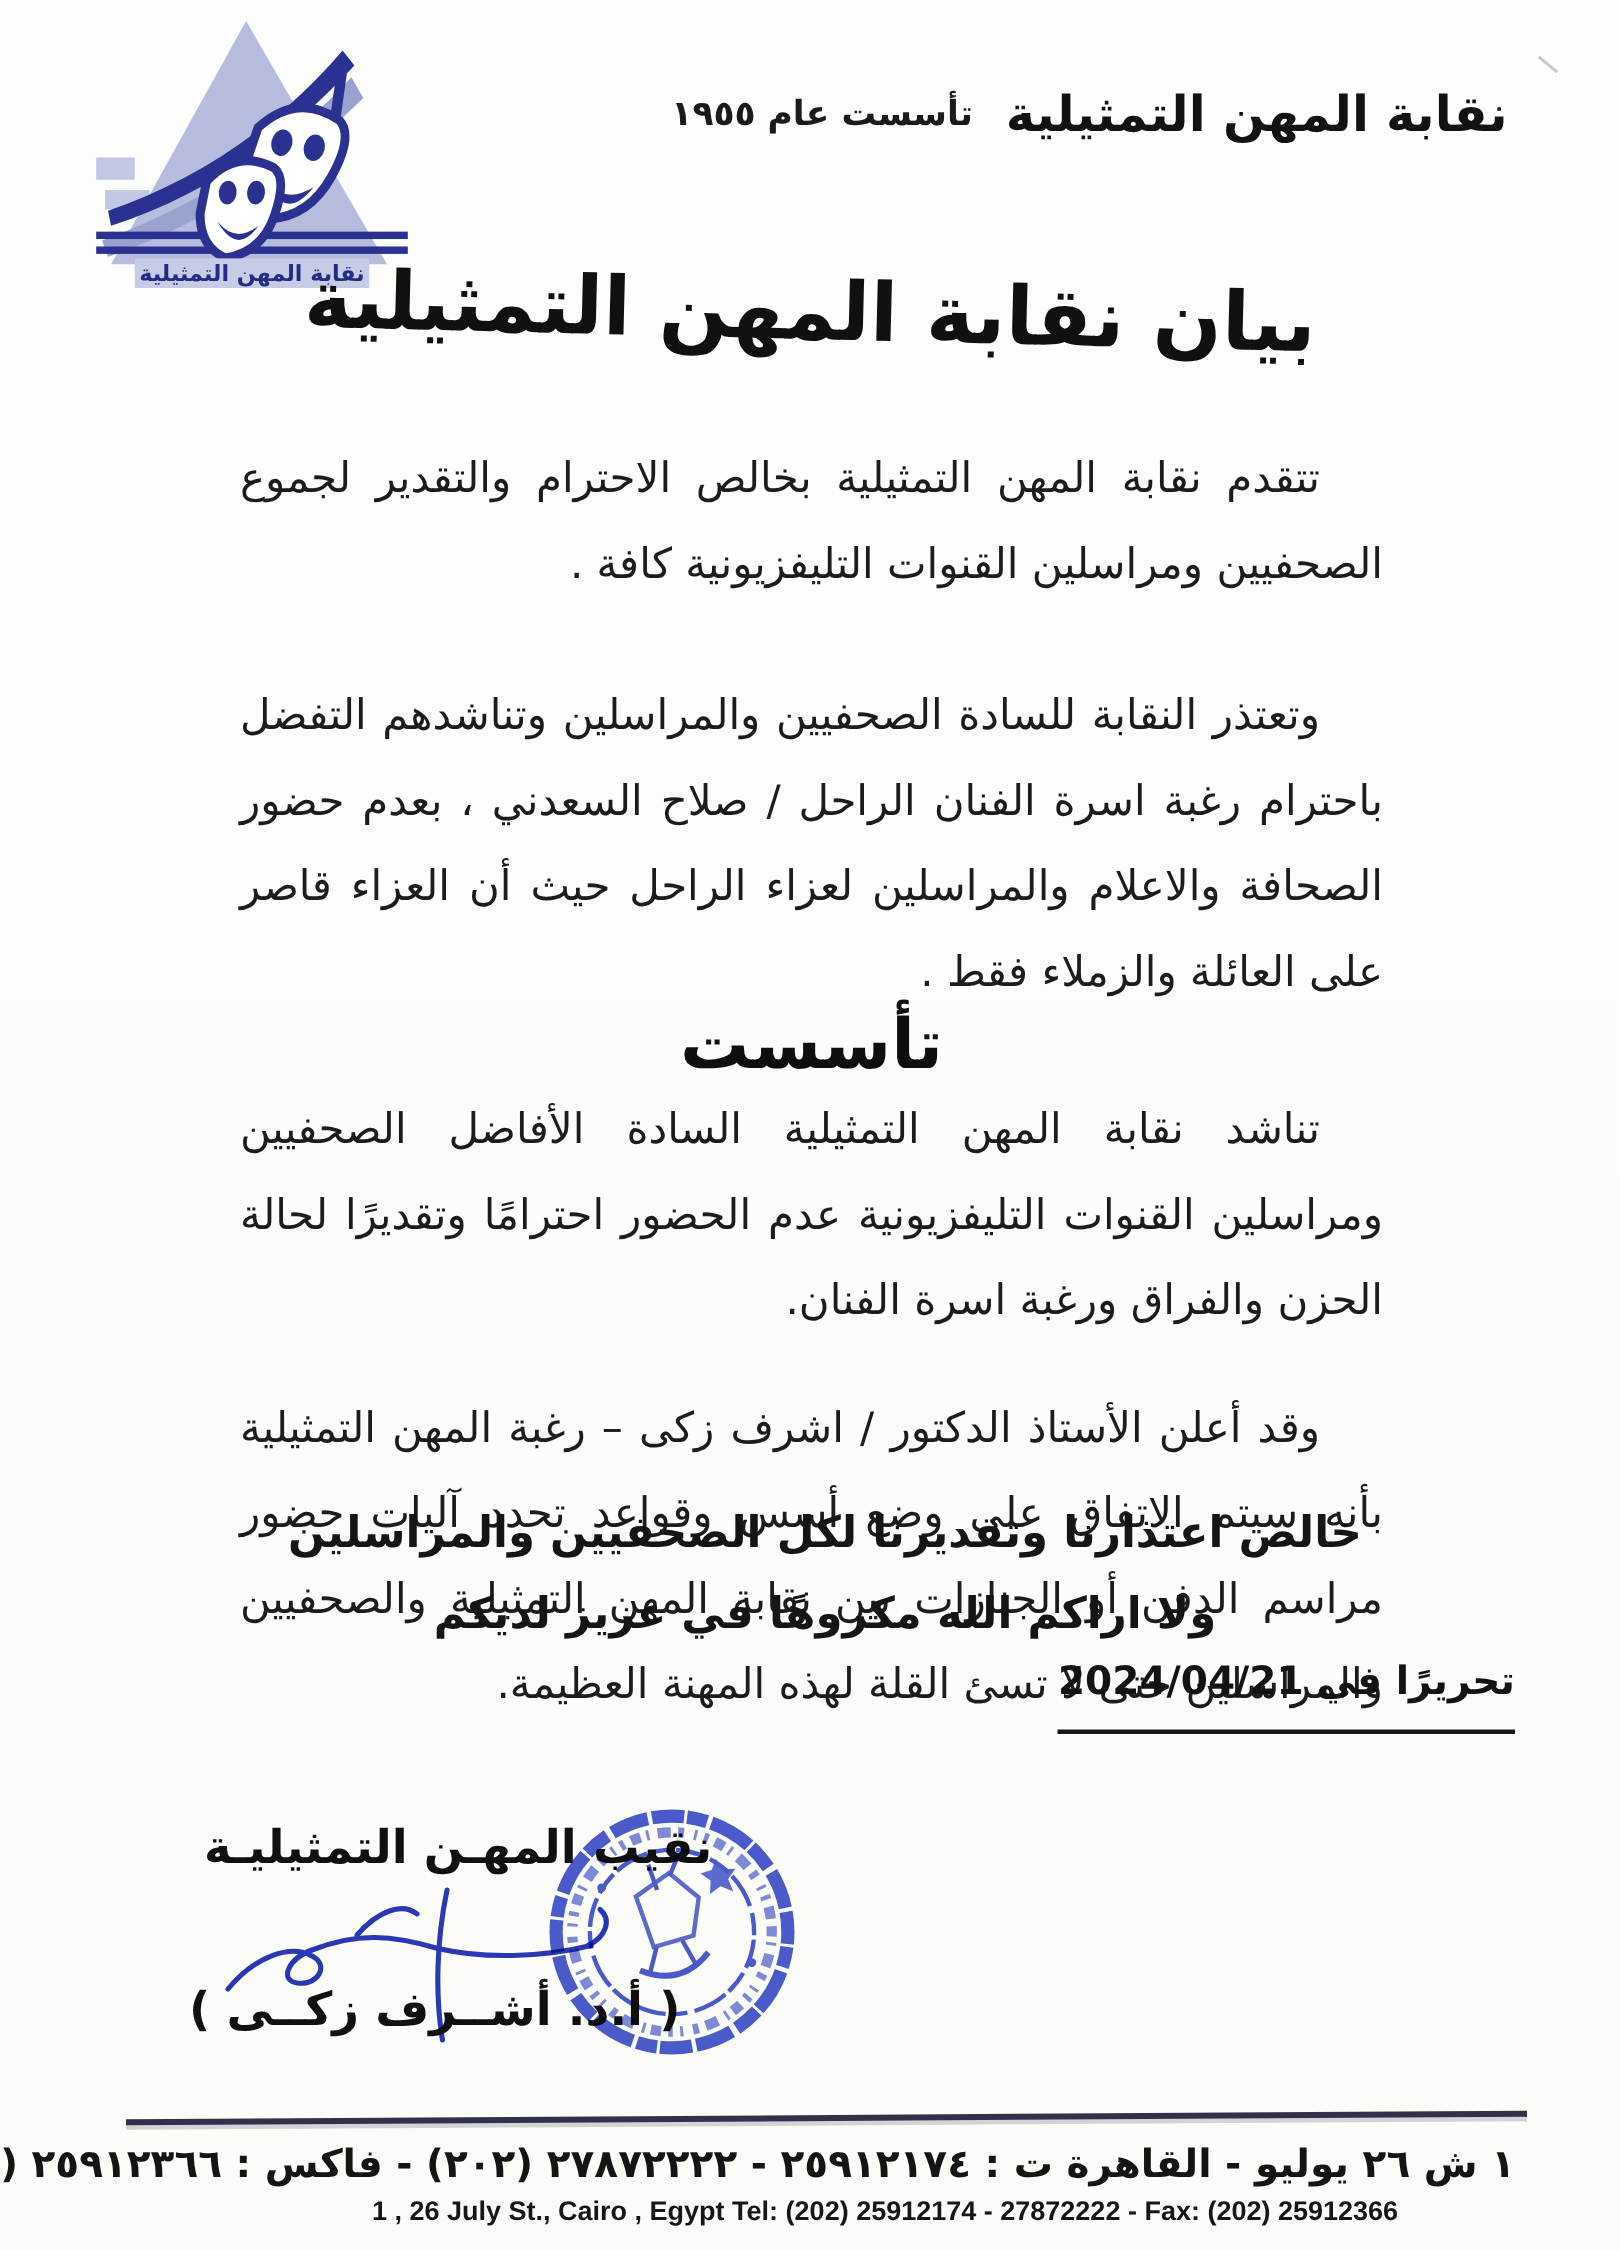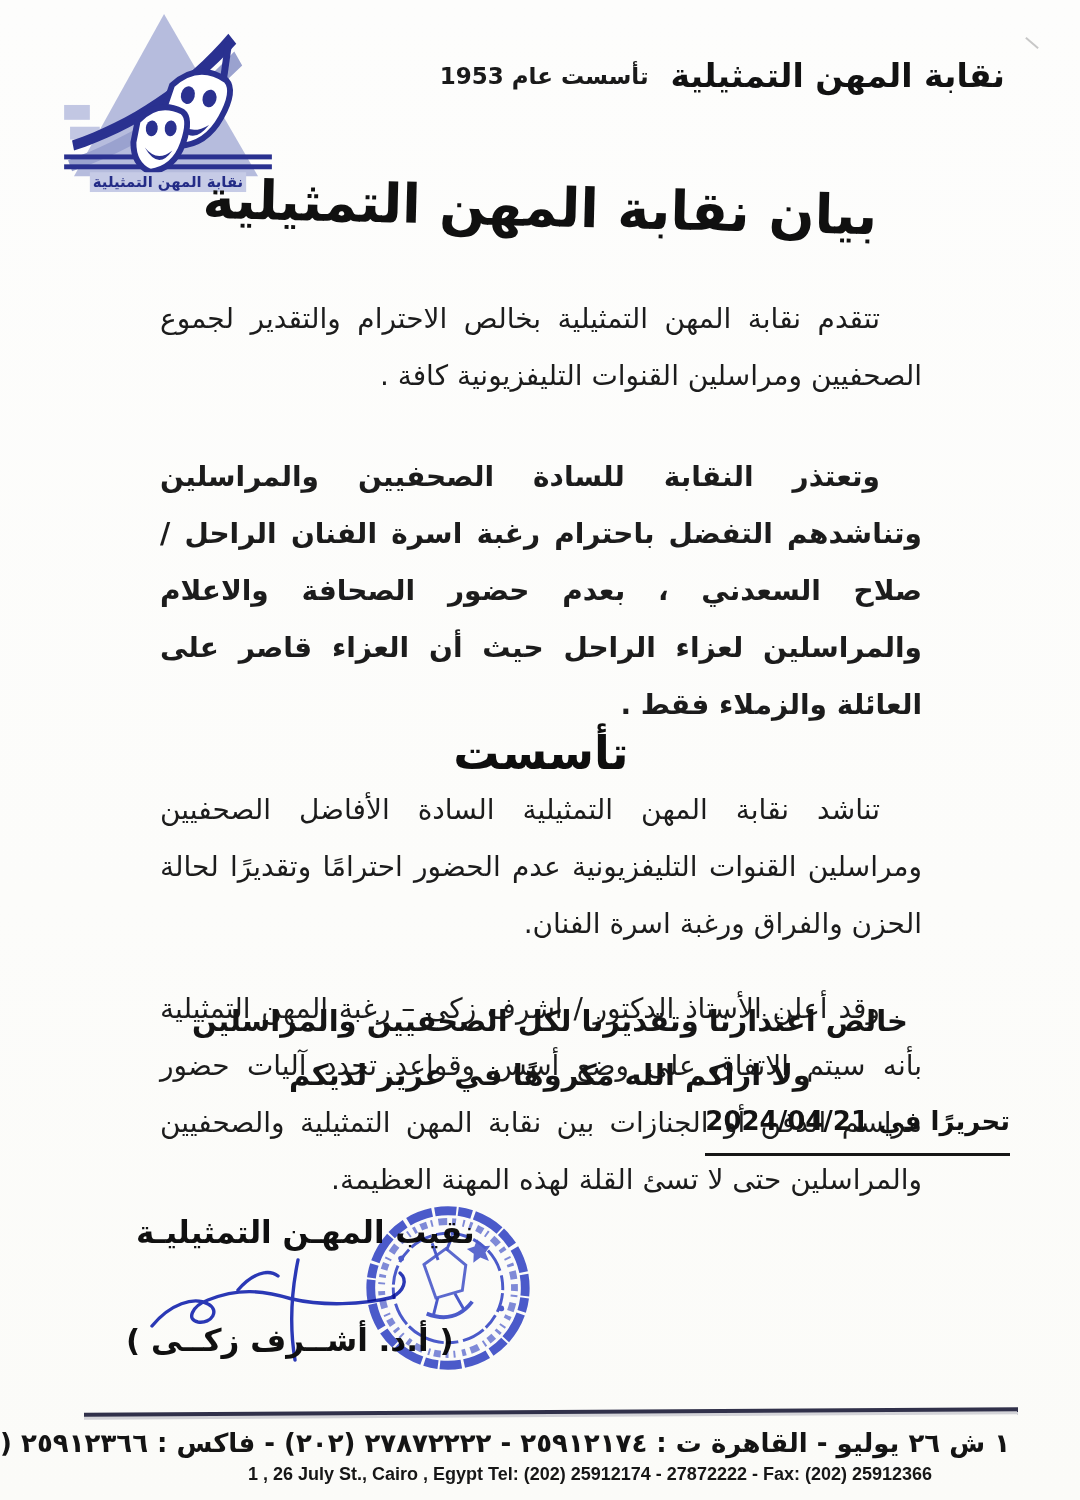--- a/index.html
+++ b/index.html
@@ -34,21 +34,21 @@
     letter-spacing:1px;
   }
 
   
   .body-block{
     position:absolute;top:290px;right:158px;left:160px;
     direction:rtl;text-align:justify;
     font-size:28px;line-height:57px;color:#1c1c1c;
   }
   .body-block p{margin:0;text-indent:42px;}
-  .body-block p.p2{margin-top:44px;font-weight:bold;}
+  .body-block p.p2{margin-top:44px;}
   .body-block .subhead{
     margin-top:-6px;text-align:center;text-indent:0;
     font-size:46px;font-weight:900;line-height:52px;color:#0e0e0e;
   }
   .body-block p.p3{margin-top:2px;}
   .body-block p.p4{margin-top:28px;}
 
   
   .closing{
     position:absolute;top:1004px;left:160px;right:140px;
@@ -128,21 +128,21 @@
         <path d="M12,42 Q26,56 40,42 Q28,64 12,42 Z" fill="#2a3190"></path>
       </g>
 
       <rect x="26" y="164" width="158" height="20" fill="#c6cbe6"></rect>
       <text x="105" y="179" text-anchor="middle" font-size="15" font-weight="bold" fill="#232b86">نقابة المهن التمثيلية</text>
     </svg>
   </div>
 
   <div class="hdr">
     <span class="org">نقابة المهن التمثيلية</span>
-    <span class="est">تأسست عام 1953</span>
+    <span class="est">تأسست عام ١٩٥٥</span>
   </div>
 
   <div class="title">بيان نقابة المهن التمثيلية</div>
 
   <div class="body-block">
     <p class="p1">تتقدم نقابة المهن التمثيلية بخالص الاحترام والتقدير لجموع الصحفيين ومراسلين القنوات التليفزيونية كافة .</p>
     <p class="p2">وتعتذر النقابة للسادة الصحفيين والمراسلين وتناشدهم التفضل باحترام رغبة اسرة الفنان الراحل / صلاح السعدني ، بعدم حضور الصحافة والاعلام والمراسلين لعزاء الراحل حيث أن العزاء قاصر على العائلة والزملاء فقط .</p>
     <div class="subhead">تأسست</div>
     <p class="p3">تناشد نقابة المهن التمثيلية السادة الأفاضل الصحفيين ومراسلين القنوات التليفزيونية عدم الحضور احترامًا وتقديرًا لحالة الحزن والفراق ورغبة اسرة الفنان.</p>
     <p class="p4">وقد أعلن الأستاذ الدكتور / اشرف زكى – رغبة المهن التمثيلية بأنه سيتم الاتفاق على وضع أسس وقواعد تحدد آليات حضور مراسم الدفن أو الجنازات بين نقابة المهن التمثيلية والصحفيين والمراسلين حتى لا تسئ القلة لهذه المهنة العظيمة.</p>

